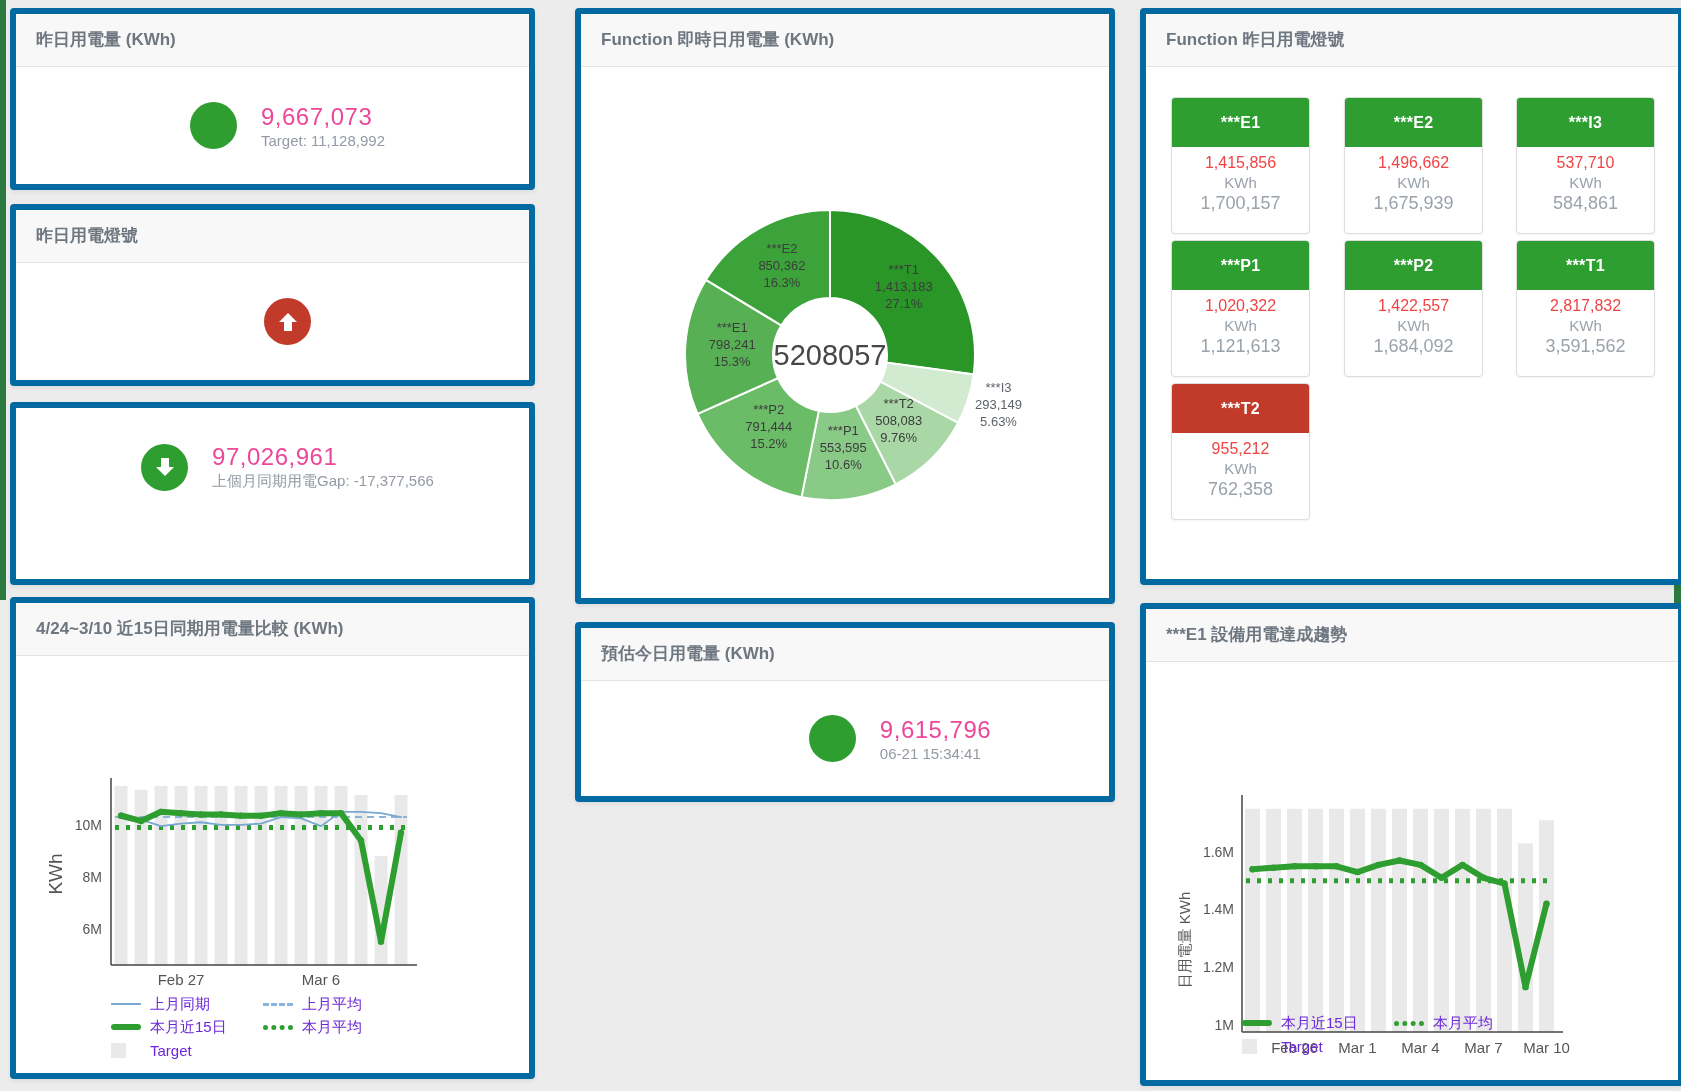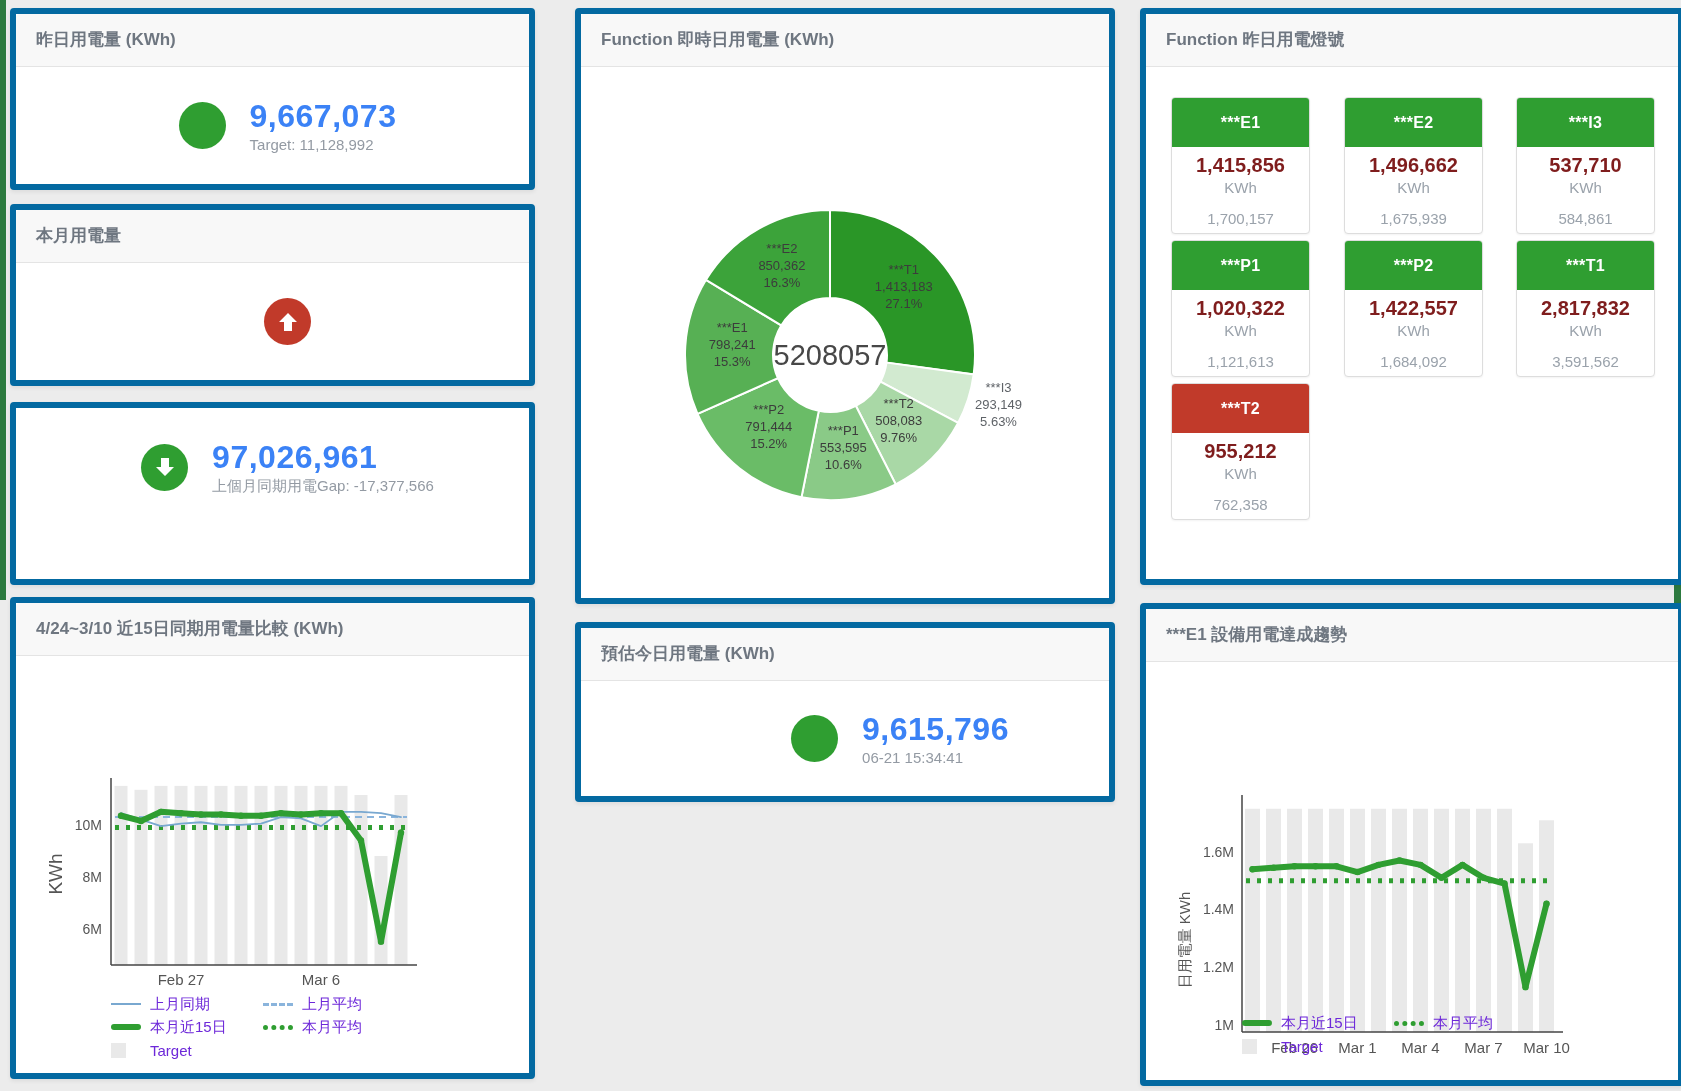--- a/index.html
+++ b/index.html
@@ -10,28 +10,28 @@
          box-shadow:0 2px 4px rgba(0,0,0,.07)}
   .phead{height:52px;line-height:52px;padding:0 20px;background:#f8f8f8;border-bottom:1px solid #e4e4e4;
          color:#6e7680;font-weight:bold;font-size:17px;border-radius:4px 4px 0 0;white-space:nowrap;overflow:hidden}
   .pbody{position:relative;height:calc(100% - 53px)}
   .statrow{display:flex;align-items:center;justify-content:center;gap:24px;height:100%;transform:translateX(15px)}
   .shift-right{transform:translateX(55px)}
   .circle{width:47px;height:47px;border-radius:50%;flex:0 0 47px;display:flex;align-items:center;justify-content:center}
   .c-green{background:#2f9e31}
   .c-red{background:#c13a2a}
   .stattext{text-align:left}
-  .statval{font-size:32px;font-weight:bold;color:#3b82f6;letter-spacing:.5px}
+  .statval{font-size:24px;font-weight:normal;color:#ec4899;letter-spacing:.5px}
   .statsub{font-size:15px;color:#939aa3;margin-top:1px}
   .tile{position:absolute;background:#fff;border:1px solid #ddd;border-radius:4px;
         box-shadow:0 1px 2px rgba(0,0,0,.05);overflow:hidden;text-align:center}
   .tile-head{height:49px;line-height:49px;color:#fff;font-weight:bold;font-size:16px;letter-spacing:.3px}
-  .tile-val{font-size:20px;font-weight:bold;color:#7f1d1d;margin-top:7px}
+  .tile-val{font-size:16px;font-weight:normal;color:#ef4444;margin-top:7px}
   .tile-unit{font-size:15px;color:#9aa2ab;margin-top:2px}
-  .tile-sub{font-size:15px;color:#9aa2ab;margin-top:14px}
+  .tile-sub{font-size:18px;color:#9aa2ab;margin-top:2px}
   svg text{font-family:"Liberation Sans","DejaVu Sans",sans-serif}
   .chart-svg{position:absolute;left:0;top:0}
   .legend{position:absolute;font-size:15px;color:#6d28d9}
   .lg-row{margin-bottom:3px;height:20px;display:flex;align-items:center}
   .lg-item{display:inline-flex;align-items:center;width:152px;cursor:pointer}
   .lg-item:last-child{width:auto}
   .sw{display:inline-block;width:30px;margin-right:9px}
   .sw-thin{border-top:2px solid #79a8d0}
   .sw-dashed{border-top:3px dashed #8ab4dc}
   .sw-thick{height:6px;background:#2f9e31;border-radius:3px}
@@ -51,21 +51,21 @@
     <div class="circle c-green"></div>
     <div class="stattext">
       <div class="statval">9,667,073</div>
       <div class="statsub">Target: 11,128,992</div>
     </div>
   </div>
     </div>
 </div>
 
 <div class="panel" style="left:10px;top:204px;width:513px;height:170px">
-  <div class="phead">本月用電量</div>
+  <div class="phead">昨日用電燈號</div>
   <div class="pbody">
       <div class="statrow">
     <div class="circle c-red">
       <svg width="24" height="24" viewBox="0 0 24 24">
             <path d="M12 3 L21 12 H16 V21 H8 V12 H3 Z" fill="#fff"></path>
           </svg>
     </div>
   </div>
     </div>
 </div>

